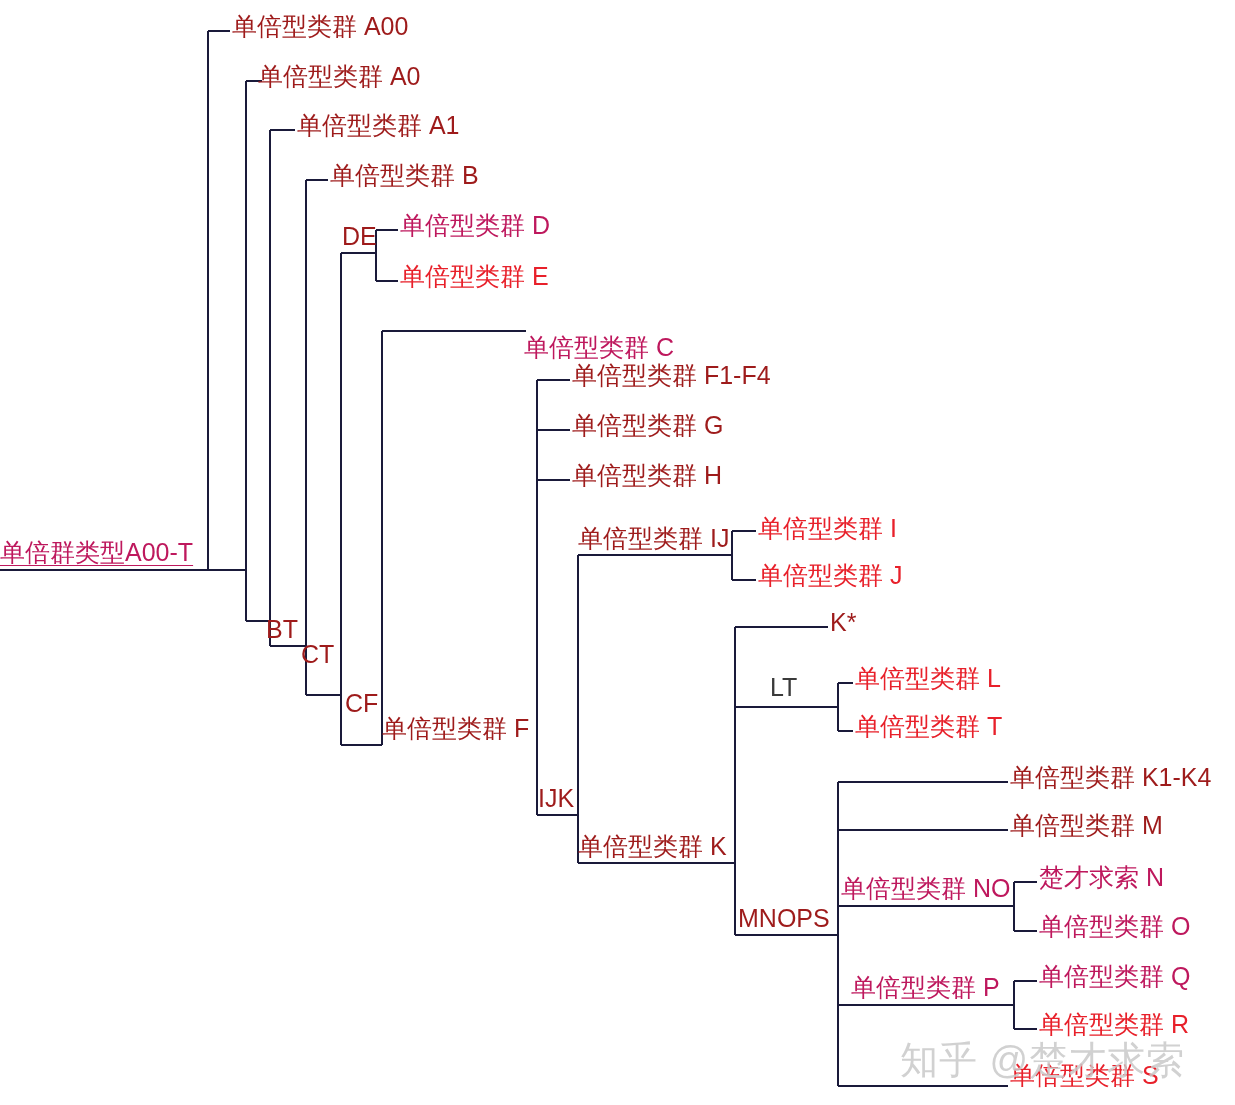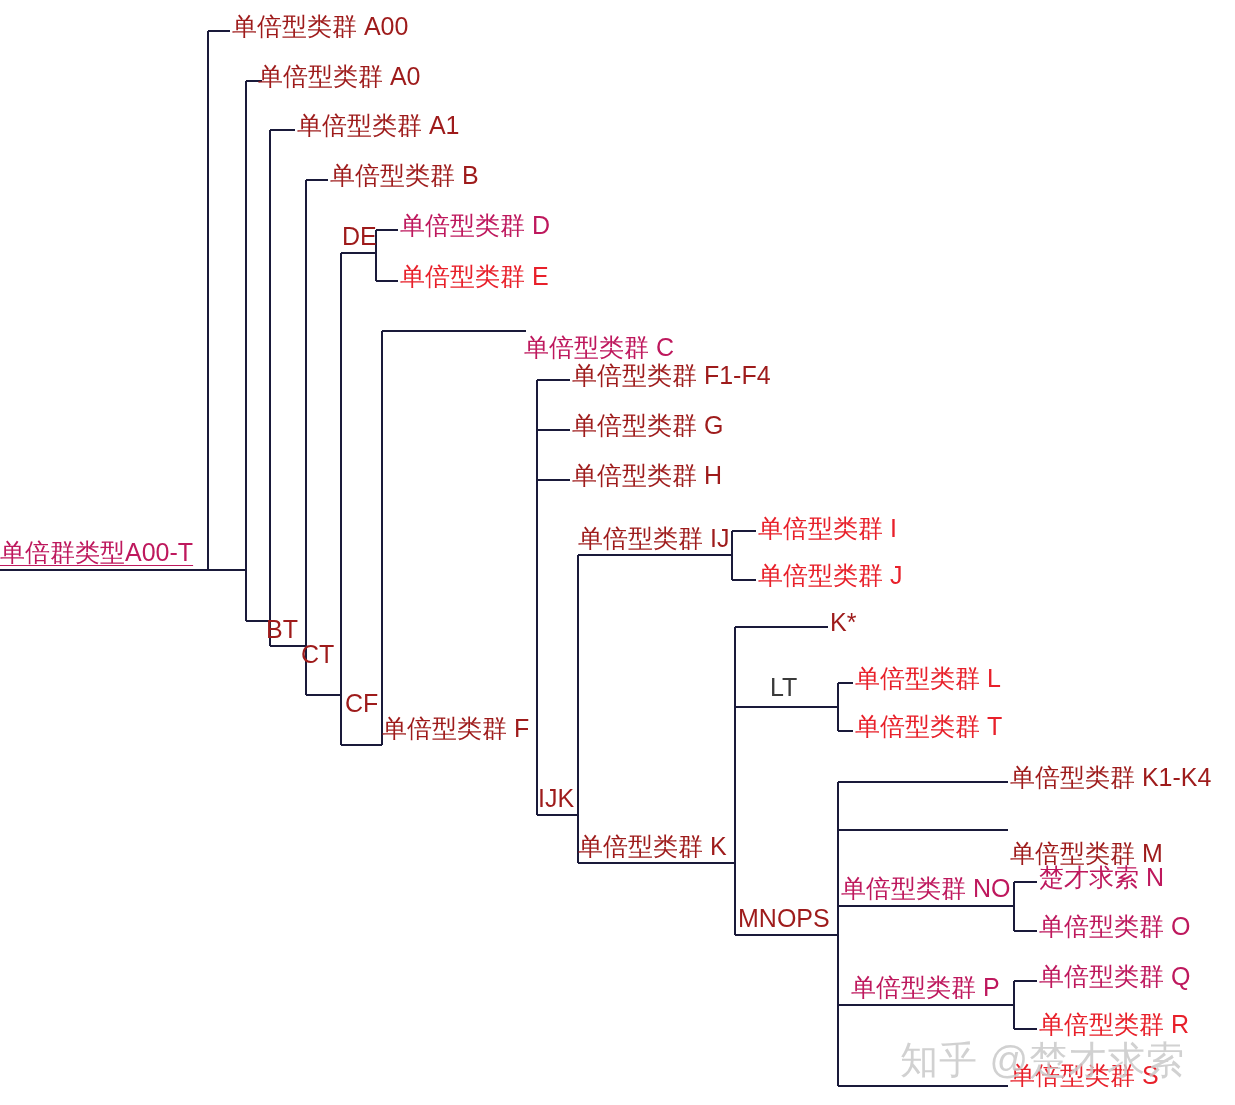--- a/index.html
+++ b/index.html
@@ -172,21 +172,21 @@
   <div class="node-label lbl-internal c-darkred" style="left:538px; top:786px;">IJK</div>
 
   <div class="node-label lbl-leaf c-darkred" style="left:830px;  top:610px;">K*</div>
   <div class="node-label lbl-internal c-black" style="left:770px;  top:675px;">LT</div>
   <div class="node-label lbl-leaf c-brightred" style="left:855px;  top:666px;">单倍型类群 L</div>
   <div class="node-label lbl-leaf c-brightred" style="left:855px;  top:714px;">单倍型类群 T</div>
   <div class="node-label lbl-internal c-darkred" style="left:578px; top:834px;">单倍型类群 K</div>
   <div class="node-label lbl-internal c-darkred" style="left:738px; top:906px;">MNOPS</div>
 
   <div class="node-label lbl-leaf c-darkred" style="left:1010px; top:765px;">单倍型类群 K1-K4</div>
-  <div class="node-label lbl-leaf c-darkred" style="left:1010px; top:813px;margin-top:28px;">单倍型类群 M</div>
+  <div class="node-label lbl-leaf c-darkred" style="left:1010px; top:813px;">单倍型类群 M</div>
   <div class="node-label lbl-internal c-blue" style="left:841px;  top:876px;">单倍型类群 NO</div>
   <div class="node-label lbl-leaf c-blue" style="left:1039px; top:865px;">楚才求索 N</div>
   <div class="node-label lbl-leaf c-blue" style="left:1039px; top:914px;">单倍型类群 O</div>
   <div class="node-label lbl-internal c-blue" style="left:851px;  top:975px;">单倍型类群 P</div>
   <div class="node-label lbl-leaf c-blue" style="left:1039px; top:964px;">单倍型类群 Q</div>
   <div class="node-label lbl-leaf c-brightred" style="left:1039px; top:1012px;">单倍型类群 R</div>
   <div class="node-label lbl-leaf c-brightred" style="left:1010px; top:1063px;">单倍型类群 S</div>
 
   <div id="watermark" style="left:900px; top:1035px;">知乎 @楚才求索</div>
 

